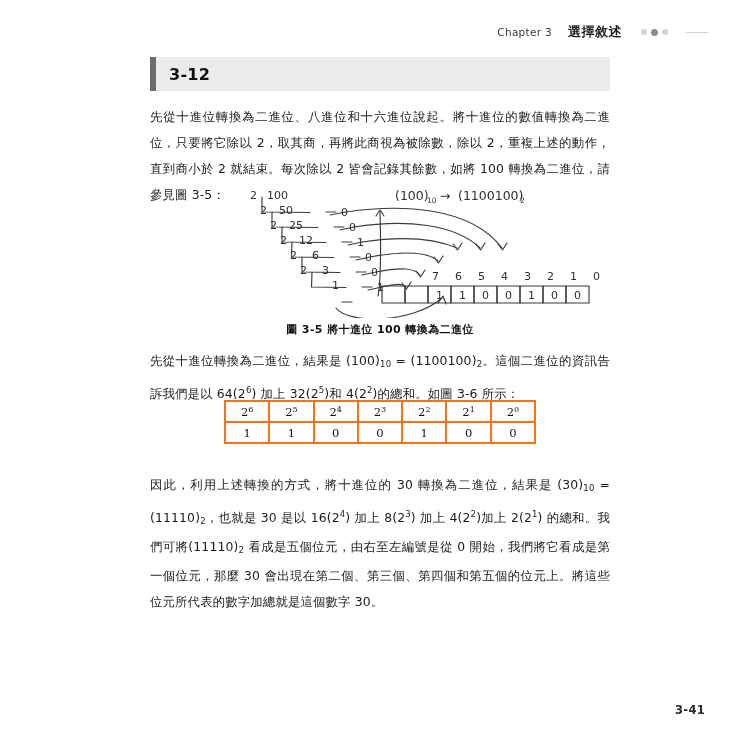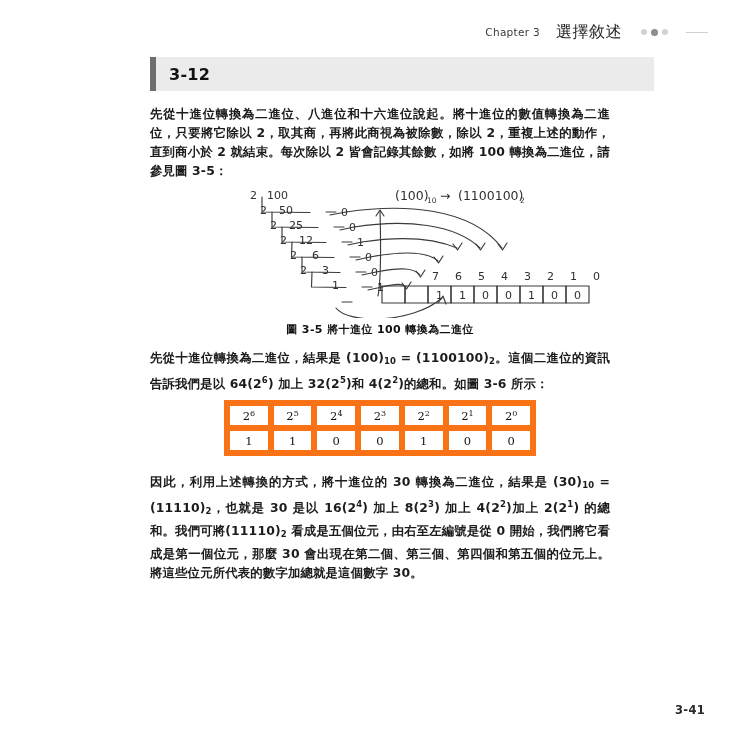--- a/index.html
+++ b/index.html
@@ -34,22 +34,22 @@
     gap: 16px;
     height: 16px;
   }
   .rh-chapter {
     font-size: 10.5px;
     color: #3a3a3a;
     letter-spacing: .3px;
     white-space: nowrap;
   }
   .rh-title {
-    font-size: 16px;
-    font-weight: normal;
+    font-size: 13px;
+    font-weight: bold;
     color: #1f1f1f;
     white-space: nowrap;
     letter-spacing: .5px;
   }
   .rh-dots {
     display: flex;
     align-items: center;
     gap: 4px;
     margin-left: 3px;
   }
@@ -67,21 +67,21 @@
     height: 1px;
     background: #cfcfcf;
     margin-left: 2px;
   }
 
   
   .sec-head {
     position: absolute;
     left: 150px;
     top: 57px;
-    width: 504px;
+    width: 460px;
     height: 34px;
     background: #ebebeb;
     display: flex;
     align-items: center;
   }
   .sec-accent {
     width: 6px;
     height: 34px;
     background: #6d6d6d;
     flex: 0 0 auto;
@@ -103,26 +103,25 @@
 
   
   .body-col {
     position: absolute;
     left: 150px;
     width: 460px;
   }
   p.para {
     margin: 0 0 11px 0;
     font-size: 12.4px;
-    line-height: 19px;
+    line-height: 26px;
     text-align: justify;
     text-justify: inter-character;
     color: #1c1c1c;
     letter-spacing: .15px;
-    font-weight: bold;
   }
   p.para sub { font-size: 8.5px; vertical-align: -2px; }
   p.para sup { font-size: 8.5px; vertical-align: 5px; }
 
   
   .fig35-wrap {
     position: absolute;
     left: 150px;
     top: 188px;
     width: 460px;
@@ -145,21 +144,21 @@
     top: 400px;
     width: 460px;
   }
   table.bits {
     border-collapse: collapse;
     margin: 0 auto;
     width: 312px;
     table-layout: fixed;
   }
   table.bits td {
-    border: 6px solid #f97316;
+    border: 2px solid #f97316;
     text-align: center;
     font-size: 11.5px;
     height: 17px;
     color: #111;
     font-family: "DejaVu Serif", "Liberation Serif", serif;
   }
   table.bits td.hdr sup { font-size: 8px; vertical-align: 4px; }
   .fig36-cap { margin-top: 7px; }
 
   

